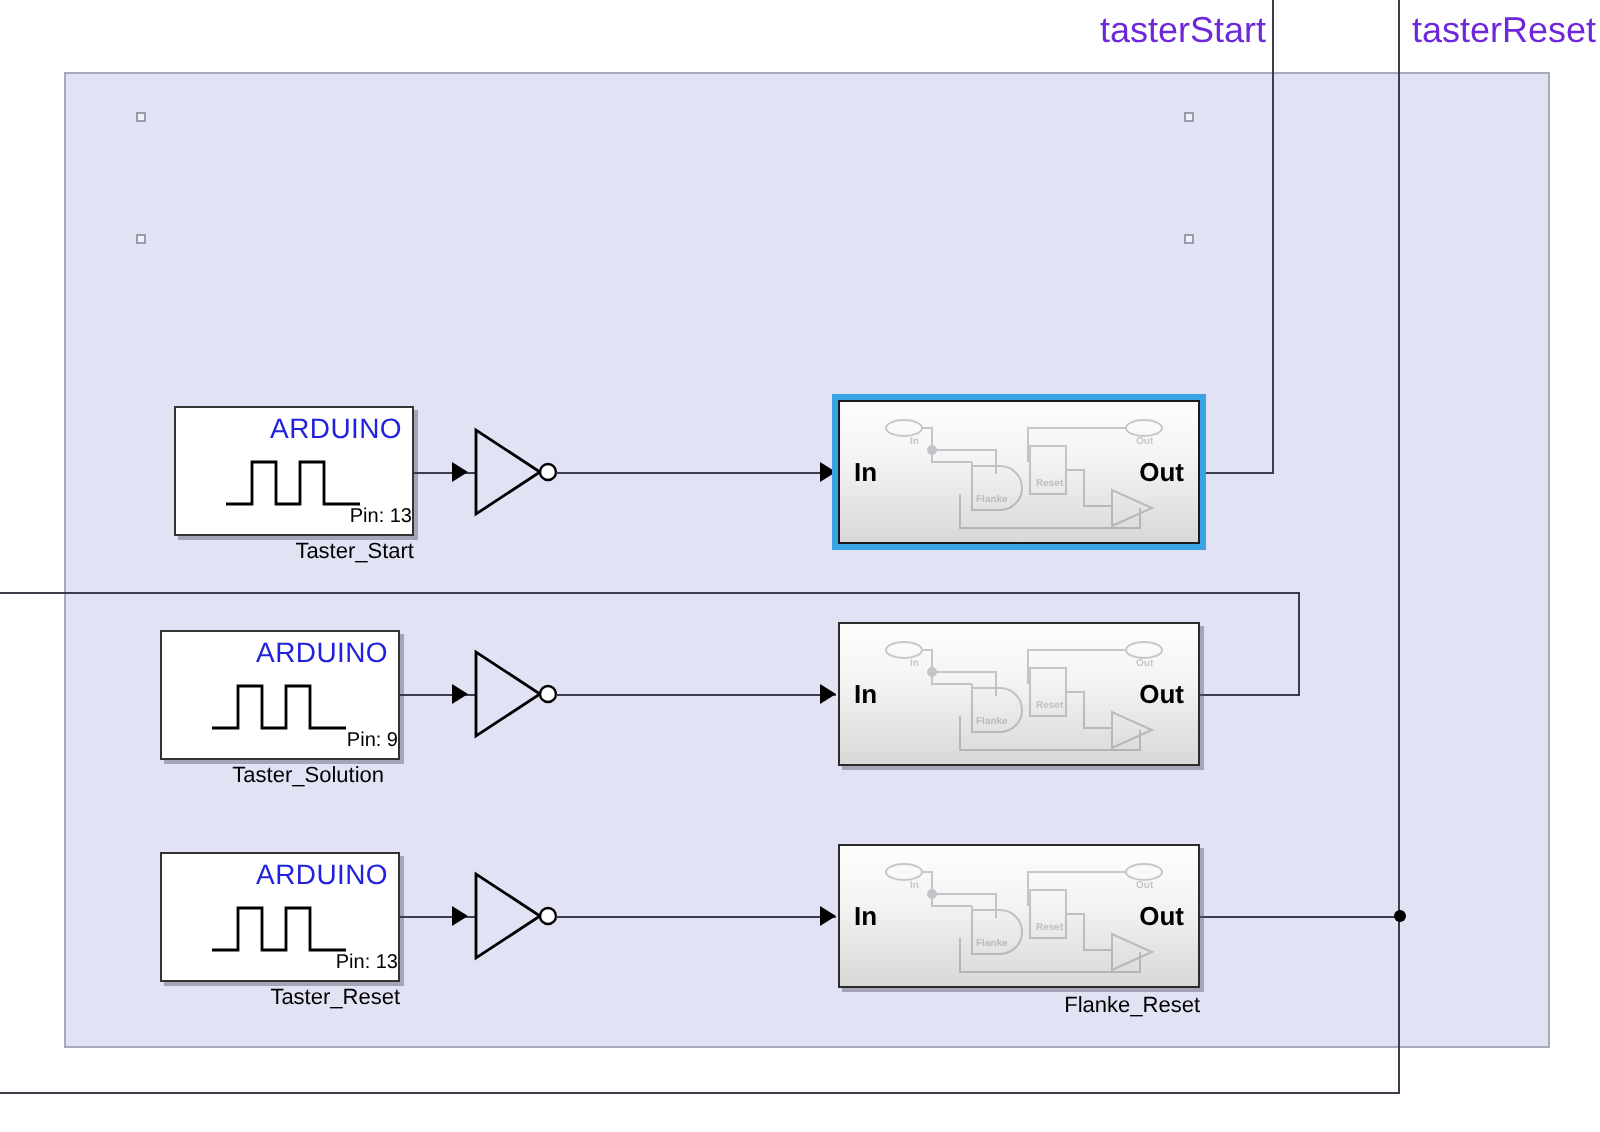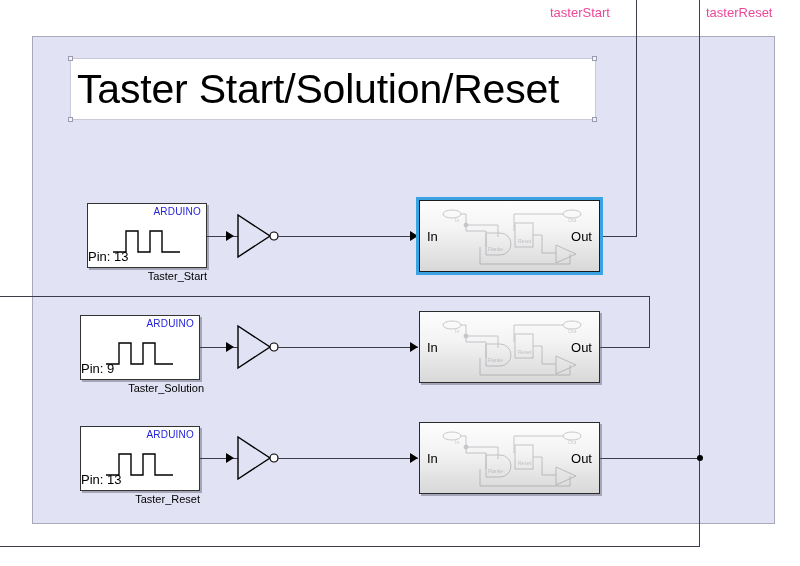--- a/index.html
+++ b/index.html
@@ -49,46 +49,47 @@
     position: absolute;
     background: #ffffff;
     border: 1px solid #333333;
     box-sizing: border-box;
     box-shadow: 2px 2px 0 rgba(90,90,110,0.45);
   }
   .src-vendor {
     position: absolute;
     top: 2px;
     right: 5px;
-    font-size: 10px;
+    font-size: 14px;
     color: #2222dd;
     letter-spacing: 0.2px;
   }
   .src-pin {
     position: absolute;
     bottom: 3px;
     left: 0;
     right: 0;
-    text-align: left;
-    font-size: 13px;
+    text-align: right;
+    font-size: 10px;
     color: #000000;
   }
   .blk-caption {
     position: absolute;
     text-align: right;
     font-size: 11px;
     color: #000000;
     white-space: nowrap;
   }
   .subsys {
     position: absolute;
     box-sizing: border-box;
     background: linear-gradient(to bottom, #fdfdfd 0%, #f4f4f4 40%, #d8d8d8 100%);
     border: 1px solid #2b2b2b;
     box-shadow: 2px 2px 0 rgba(90,90,110,0.45);
+    font-weight: bold;
   }
   .subsys.selected {
     border: 1px solid #1b1b1b;
     outline: 3px solid #3aa3e3;
     outline-offset: 0px;
     box-shadow: 0 0 0 1px #3aa3e3;
   }
   .port-label {
     position: absolute;
     font-size: 13px;
@@ -104,22 +105,22 @@
   .wire-v { width: 1px; }
   .junction {
     position: absolute;
     width: 6px;
     height: 6px;
     background: #000000;
     border-radius: 50%;
   }
   .sig-label {
     position: absolute;
-    font-size: 13px;
-    color: #ec4899;
+    font-size: 18px;
+    color: #6d28d9;
     white-space: nowrap;
   }
   .arrow-in {
     position: absolute;
     width: 0; height: 0;
     border-left: 8px solid #000000;
     border-top: 5px solid transparent;
     border-bottom: 5px solid transparent;
   }
   svg { display: block; overflow: visible; }
@@ -139,21 +140,20 @@
   <div class="wire wire-h" style="left:600px; top:347px; width:50px;"></div>
 
   <div class="wire wire-h" style="left:600px; top:236px; width:37px;"></div>
   <div class="wire wire-v" style="left:636px; top:0px; height:237px;"></div>
 
   <div class="wire wire-h" style="left:600px; top:458px; width:100px;"></div>
   <div class="wire wire-v" style="left:699px; top:0px; height:546px;"></div>
   <div class="wire wire-h" style="left:0px; top:546px; width:700px;"></div>
   <div class="junction" style="left:697px; top:455px;"></div>
 
-  <div class="annot" style="left:70px; top:58px; width:526px; height:62px;">Taster Start/Solution/Reset</div>
   <div class="handle" style="left:68px; top:56px;"></div>
   <div class="handle" style="left:592px; top:56px;"></div>
   <div class="handle" style="left:68px; top:117px;"></div>
   <div class="handle" style="left:592px; top:117px;"></div>
 
   <div class="src-block" style="left:87px; top:203px; width:120px; height:65px;">
     <div class="src-vendor">ARDUINO</div>
     <svg width="120" height="65" style="position:absolute; left:0; top:0;">
       <polyline points="25,48 25,48 38,48 38,27 50,27 50,48 62,48 62,27 74,27 74,48 92,48" fill="none" stroke="#000000" stroke-width="1.4"></polyline>
     </svg>
@@ -195,21 +195,21 @@
     </svg>
   </div>
 
   <div class="src-block" style="left:80px; top:315px; width:120px; height:65px;">
     <div class="src-vendor">ARDUINO</div>
     <svg width="120" height="65" style="position:absolute; left:0; top:0;">
       <polyline points="25,48 25,48 38,48 38,27 50,27 50,48 62,48 62,27 74,27 74,48 92,48" fill="none" stroke="#000000" stroke-width="1.4"></polyline>
     </svg>
     <div class="src-pin">Pin: 9</div>
   </div>
-  <div class="blk-caption" style="left:84px; top:382px; width:120px;">Taster_Solution</div>
+  <div class="blk-caption" style="left:72px; top:382px; width:120px;">Taster_Solution</div>
 
   <div class="wire wire-h" style="left:200px; top:347px; width:38px;"></div>
   <div class="arrow-in" style="left:226px; top:342px;"></div>
   <svg style="position:absolute; left:236px; top:323px;" width="46" height="48">
     <polygon points="2,3 2,45 34,24" fill="#e2e2f5" stroke="#000000" stroke-width="1.4"></polygon>
     <circle cx="38" cy="24" r="4" fill="#ffffff" stroke="#000000" stroke-width="1.2"></circle>
   </svg>
   <div class="wire wire-h" style="left:278px; top:347px; width:140px;"></div>
   <div class="arrow-in" style="left:410px; top:342px;"></div>
 
@@ -273,14 +273,15 @@
         <polygon points="136,44 136,62 156,53"></polygon>
         <path d="M94,30 L94,13 L143,13"></path>
         <path d="M60,46 L60,63 L150,63 L150,53"></path>
       </g>
       <text x="35" y="21" font-size="5" fill="#555566" stroke="none">In</text>
       <text x="148" y="21" font-size="5" fill="#555566" stroke="none">Out</text>
       <text x="68" y="50" font-size="5" fill="#555566" stroke="none">Flanke</text>
       <text x="98" y="42" font-size="5" fill="#555566" stroke="none">Reset</text>
     </svg>
   </div>
+  <div class="blk-caption" style="left:419px; top:497px; width:181px;">Flanke_Reset</div>
 
 </div>
 
 </body></html>

